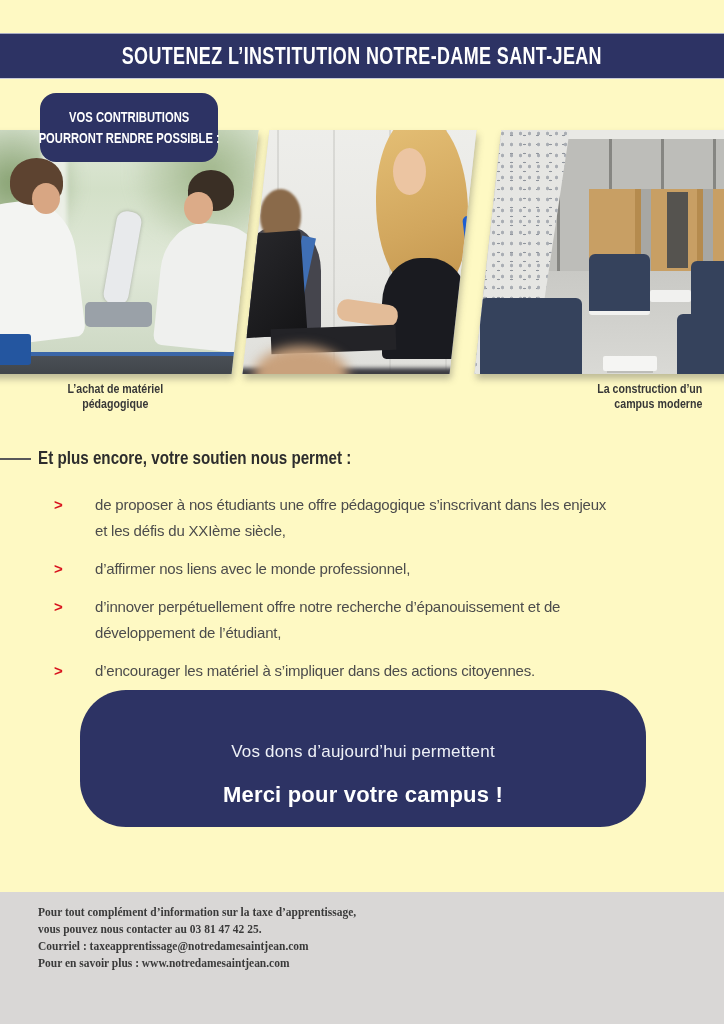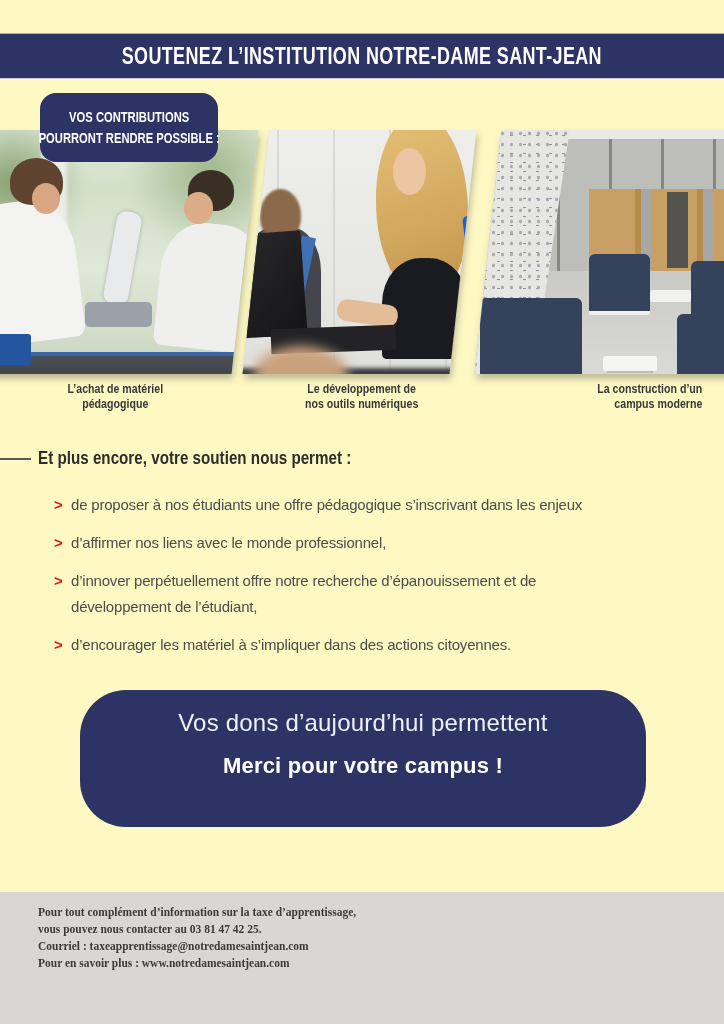--- a/index.html
+++ b/index.html
@@ -93,26 +93,26 @@
   .caption .inner{display:inline-block;transform:scaleX(.85);transform-origin:center;
     font-weight:700;font-size:12.5px;line-height:15px;color:#383838;white-space:nowrap;}
   .cap1{left:5px;} .cap2{left:252px;} .cap3{left:492px;text-align:right;}
   
   .heading-dash{position:absolute;left:0;top:458px;width:31px;height:2px;background:#58585a;}
   .benefits-heading{position:absolute;left:38px;top:447px;font-weight:700;font-size:19px;color:#2d2d2d;
     transform:scaleX(.8);transform-origin:left center;white-space:nowrap;}
   .bullets{position:absolute;left:54px;top:492px;width:620px;}
   .bullet-item{display:flex;margin-bottom:12px;}
   .bullet-item .chev{width:17px;flex:none;color:#d8131e;font-weight:700;font-size:15px;line-height:26px;}
-  .bullet-item .lines{font-size:15px;line-height:26px;color:#4c4c4c;letter-spacing:-.2px;}
+  .bullet-item .lines{font-size:15px;line-height:26px;color:#4c4c4c;letter-spacing:-.2px;margin-left:24px;}
   .bullet-item .lines div:empty{display:none;}
   
   .donation-box{position:absolute;left:80px;top:690px;width:566px;height:137px;background:#2d3364;
     border-radius:46px;text-align:center;box-sizing:border-box;padding-top:17px;z-index:4;}
-  .donation-box .l{color:#eef1f7;font-size:24px;font-weight:400;line-height:31px;letter-spacing:.2px;}
+  .donation-box .l{color:#eef1f7;font-size:17px;font-weight:400;line-height:31px;letter-spacing:.2px;margin-top:29px;}
   .donation-box .em{color:#ffffff;font-size:22px;font-weight:700;margin-top:15px;letter-spacing:.2px;}
   
   .footer{position:absolute;left:0;top:892px;width:724px;height:176px;background:#d9d7d6;font-family:Liberation Serif, serif;}
   .footer .inner{position:absolute;left:38px;top:11px;transform:scaleX(.85);transform-origin:top left;
     font-weight:700;font-size:13.5px;line-height:17px;color:#3a3a3a;white-space:nowrap;}
 </style>
 </head>
 <body>
 
 <div class="page">
@@ -182,41 +182,36 @@
       </div>
     </div>
   </div>
 
   <div class="caption cap1">
     <span class="inner">
       <div>L’achat de matériel</div>
       <div>pédagogique</div>
     </span>
   </div>
-  <div class="caption cap2">
-    <span class="inner">
-      <div>Le développement de</div>
-      <div>nos outils numériques</div>
-    </span>
-  </div>
   <div class="caption cap3">
     <span class="inner">
       <div>La construction d’un</div>
       <div>campus moderne</div>
     </span>
   </div>
 
   <div class="heading-dash"></div>
   <div class="benefits-heading">Et plus encore, votre soutien nous permet :</div>
 
   <div class="bullets">
     <div class="bullet-item">
       <span class="chev">&gt;</span>
       <div class="lines">
         <div>de proposer à nos étudiants une offre pédagogique s’inscrivant dans les enjeux</div>
+        <div>et les défis du XXIème siècle,</div>
       </div>
     </div>
     <div class="bullet-item">
       <span class="chev">&gt;</span>
       <div class="lines">
         <div>d’affirmer nos liens avec le monde professionnel,</div>
 
       </div>
     </div>
     <div class="bullet-item">

